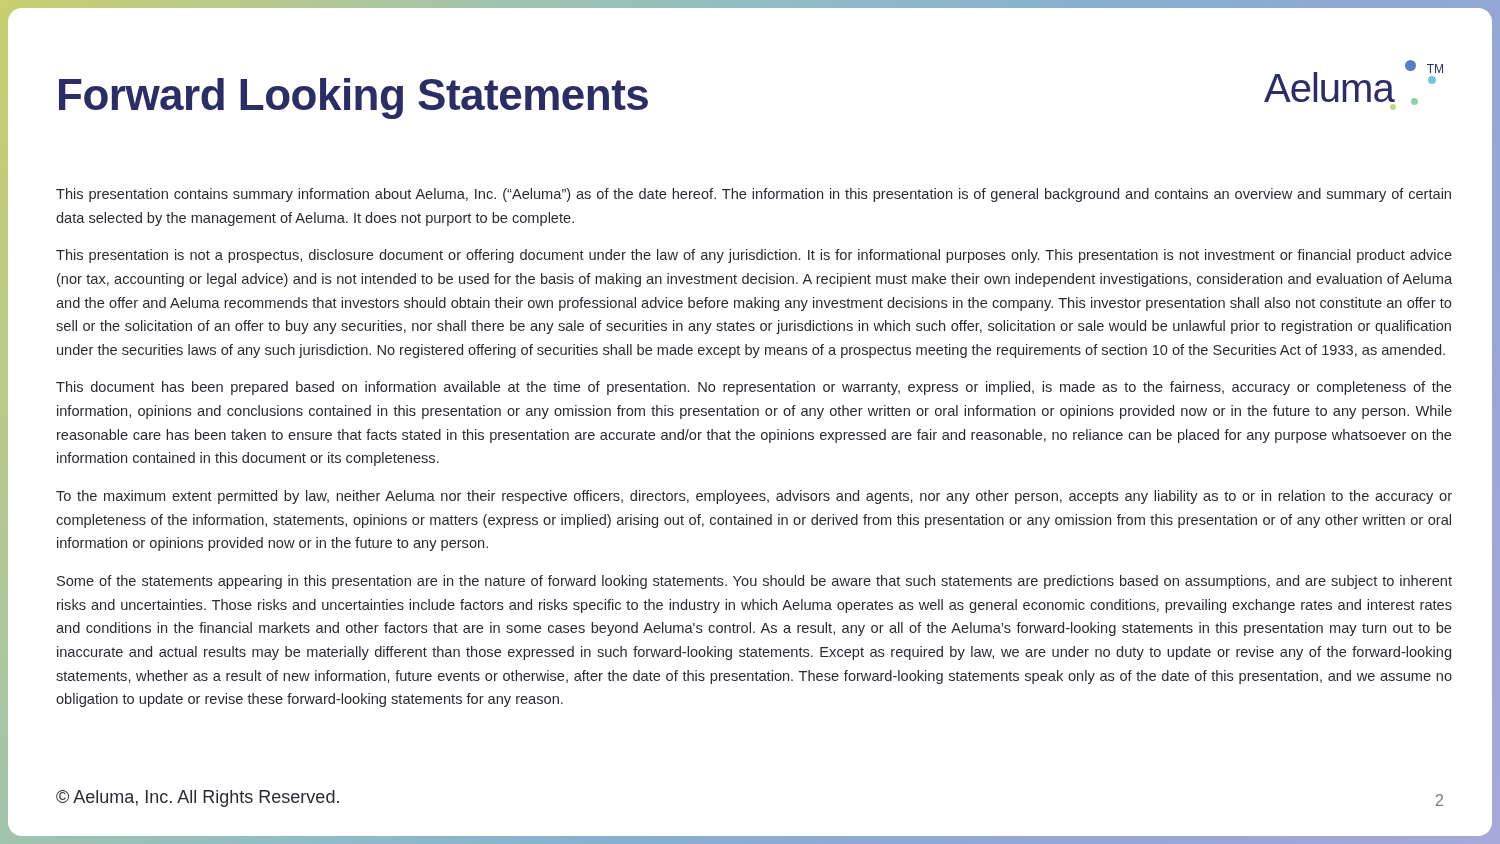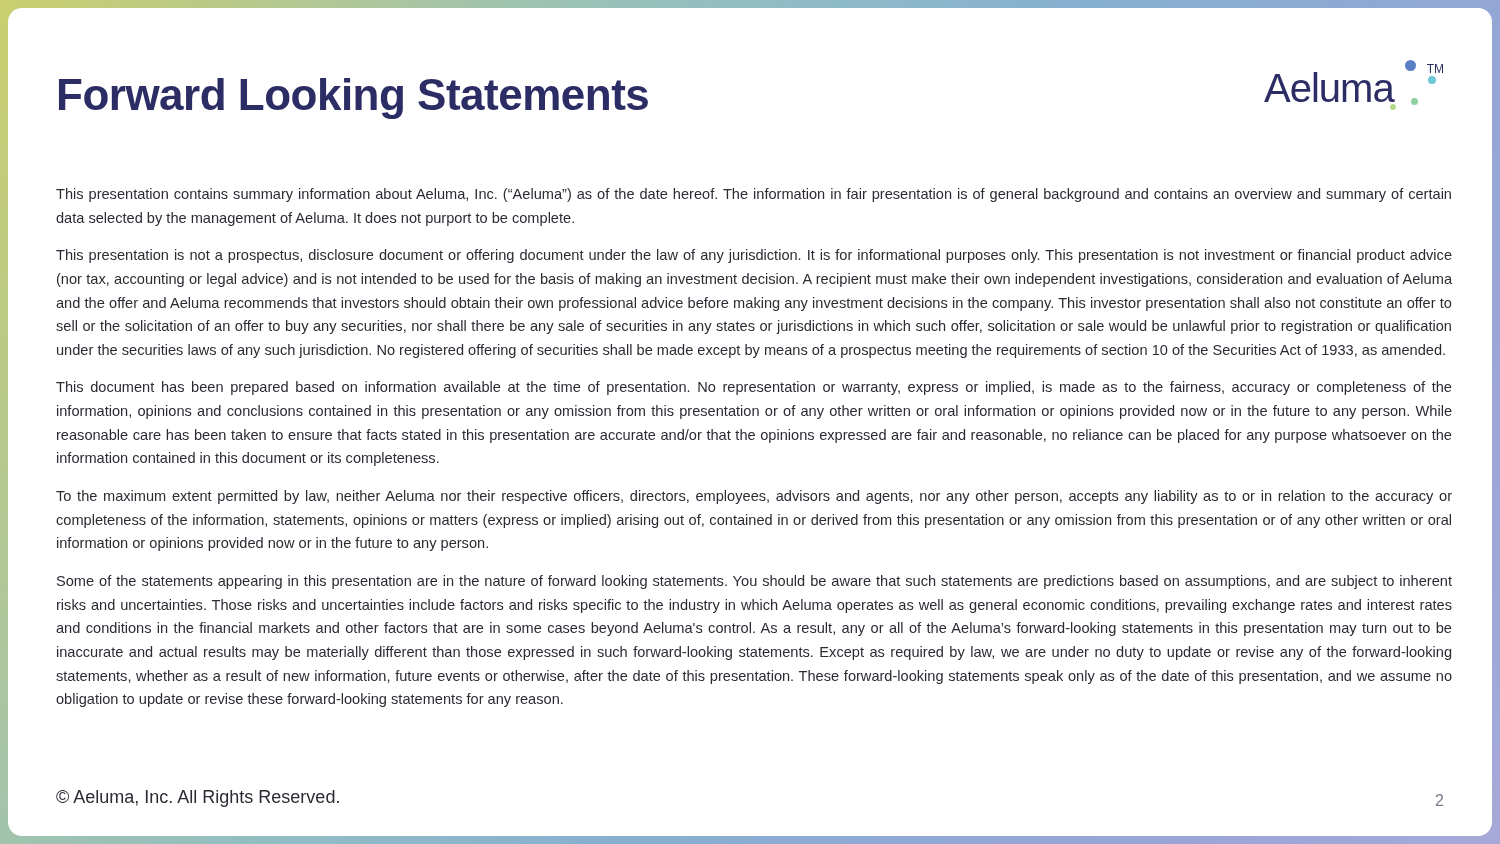--- a/index.html
+++ b/index.html
@@ -113,21 +113,21 @@
     <div class="logo">
       <span class="logo-word">Aeluma</span>
       <span class="logo-tm">TM</span>
       <span class="dot dot-a"></span>
       <span class="dot dot-b"></span>
       <span class="dot dot-c"></span>
       <span class="dot dot-d"></span>
     </div>
 
     <div class="body-area">
-      <p class="para">This presentation contains summary information about Aeluma, Inc. (“Aeluma”) as of the date hereof. The information in fair presentation is of general background and contains an overview and summary of certain data selected by the management of Aeluma. It does not purport to be complete.</p>
+      <p class="para">This presentation contains summary information about Aeluma, Inc. (“Aeluma”) as of the date hereof. The information in this presentation is of general background and contains an overview and summary of certain data selected by the management of Aeluma. It does not purport to be complete.</p>
       <p class="para">This presentation is not a prospectus, disclosure document or offering document under the law of any jurisdiction. It is for informational purposes only. This presentation is not investment or financial product advice (nor tax, accounting or legal advice) and is not intended to be used for the basis of making an investment decision. A recipient must make their own independent investigations, consideration and evaluation of Aeluma and the offer and Aeluma recommends that investors should obtain their own professional advice before making any investment decisions in the company. This investor presentation shall also not constitute an offer to sell or the solicitation of an offer to buy any securities, nor shall there be any sale of securities in any states or jurisdictions in which such offer, solicitation or sale would be unlawful prior to registration or qualification under the securities laws of any such jurisdiction. No registered offering of securities shall be made except by means of a prospectus meeting the requirements of section 10 of the Securities Act of 1933, as amended.</p>
       <p class="para">This document has been prepared based on information available at the time of presentation. No representation or warranty, express or implied, is made as to the fairness, accuracy or completeness of the information, opinions and conclusions contained in this presentation or any omission from this presentation or of any other written or oral information or opinions provided now or in the future to any person. While reasonable care has been taken to ensure that facts stated in this presentation are accurate and/or that the opinions expressed are fair and reasonable, no reliance can be placed for any purpose whatsoever on the information contained in this document or its completeness.</p>
       <p class="para">To the maximum extent permitted by law, neither Aeluma nor their respective officers, directors, employees, advisors and agents, nor any other person, accepts any liability as to or in relation to the accuracy or completeness of the information, statements, opinions or matters (express or implied) arising out of, contained in or derived from this presentation or any omission from this presentation or of any other written or oral information or opinions provided now or in the future to any person.</p>
       <p class="para">Some of the statements appearing in this presentation are in the nature of forward looking statements. You should be aware that such statements are predictions based on assumptions, and are subject to inherent risks and uncertainties. Those risks and uncertainties include factors and risks specific to the industry in which Aeluma operates as well as general economic conditions, prevailing exchange rates and interest rates and conditions in the financial markets and other factors that are in some cases beyond Aeluma's control. As a result, any or all of the Aeluma’s forward-looking statements in this presentation may turn out to be inaccurate and actual results may be materially different than those expressed in such forward-looking statements. Except as required by law, we are under no duty to update or revise any of the forward-looking statements, whether as a result of new information, future events or otherwise, after the date of this presentation. These forward-looking statements speak only as of the date of this presentation, and we assume no obligation to update or revise these forward-looking statements for any reason.</p>
     </div>
 
     <div class="footer-left">© Aeluma, Inc. All Rights Reserved.</div>
     <div class="footer-right">2</div>
 
   </div>

